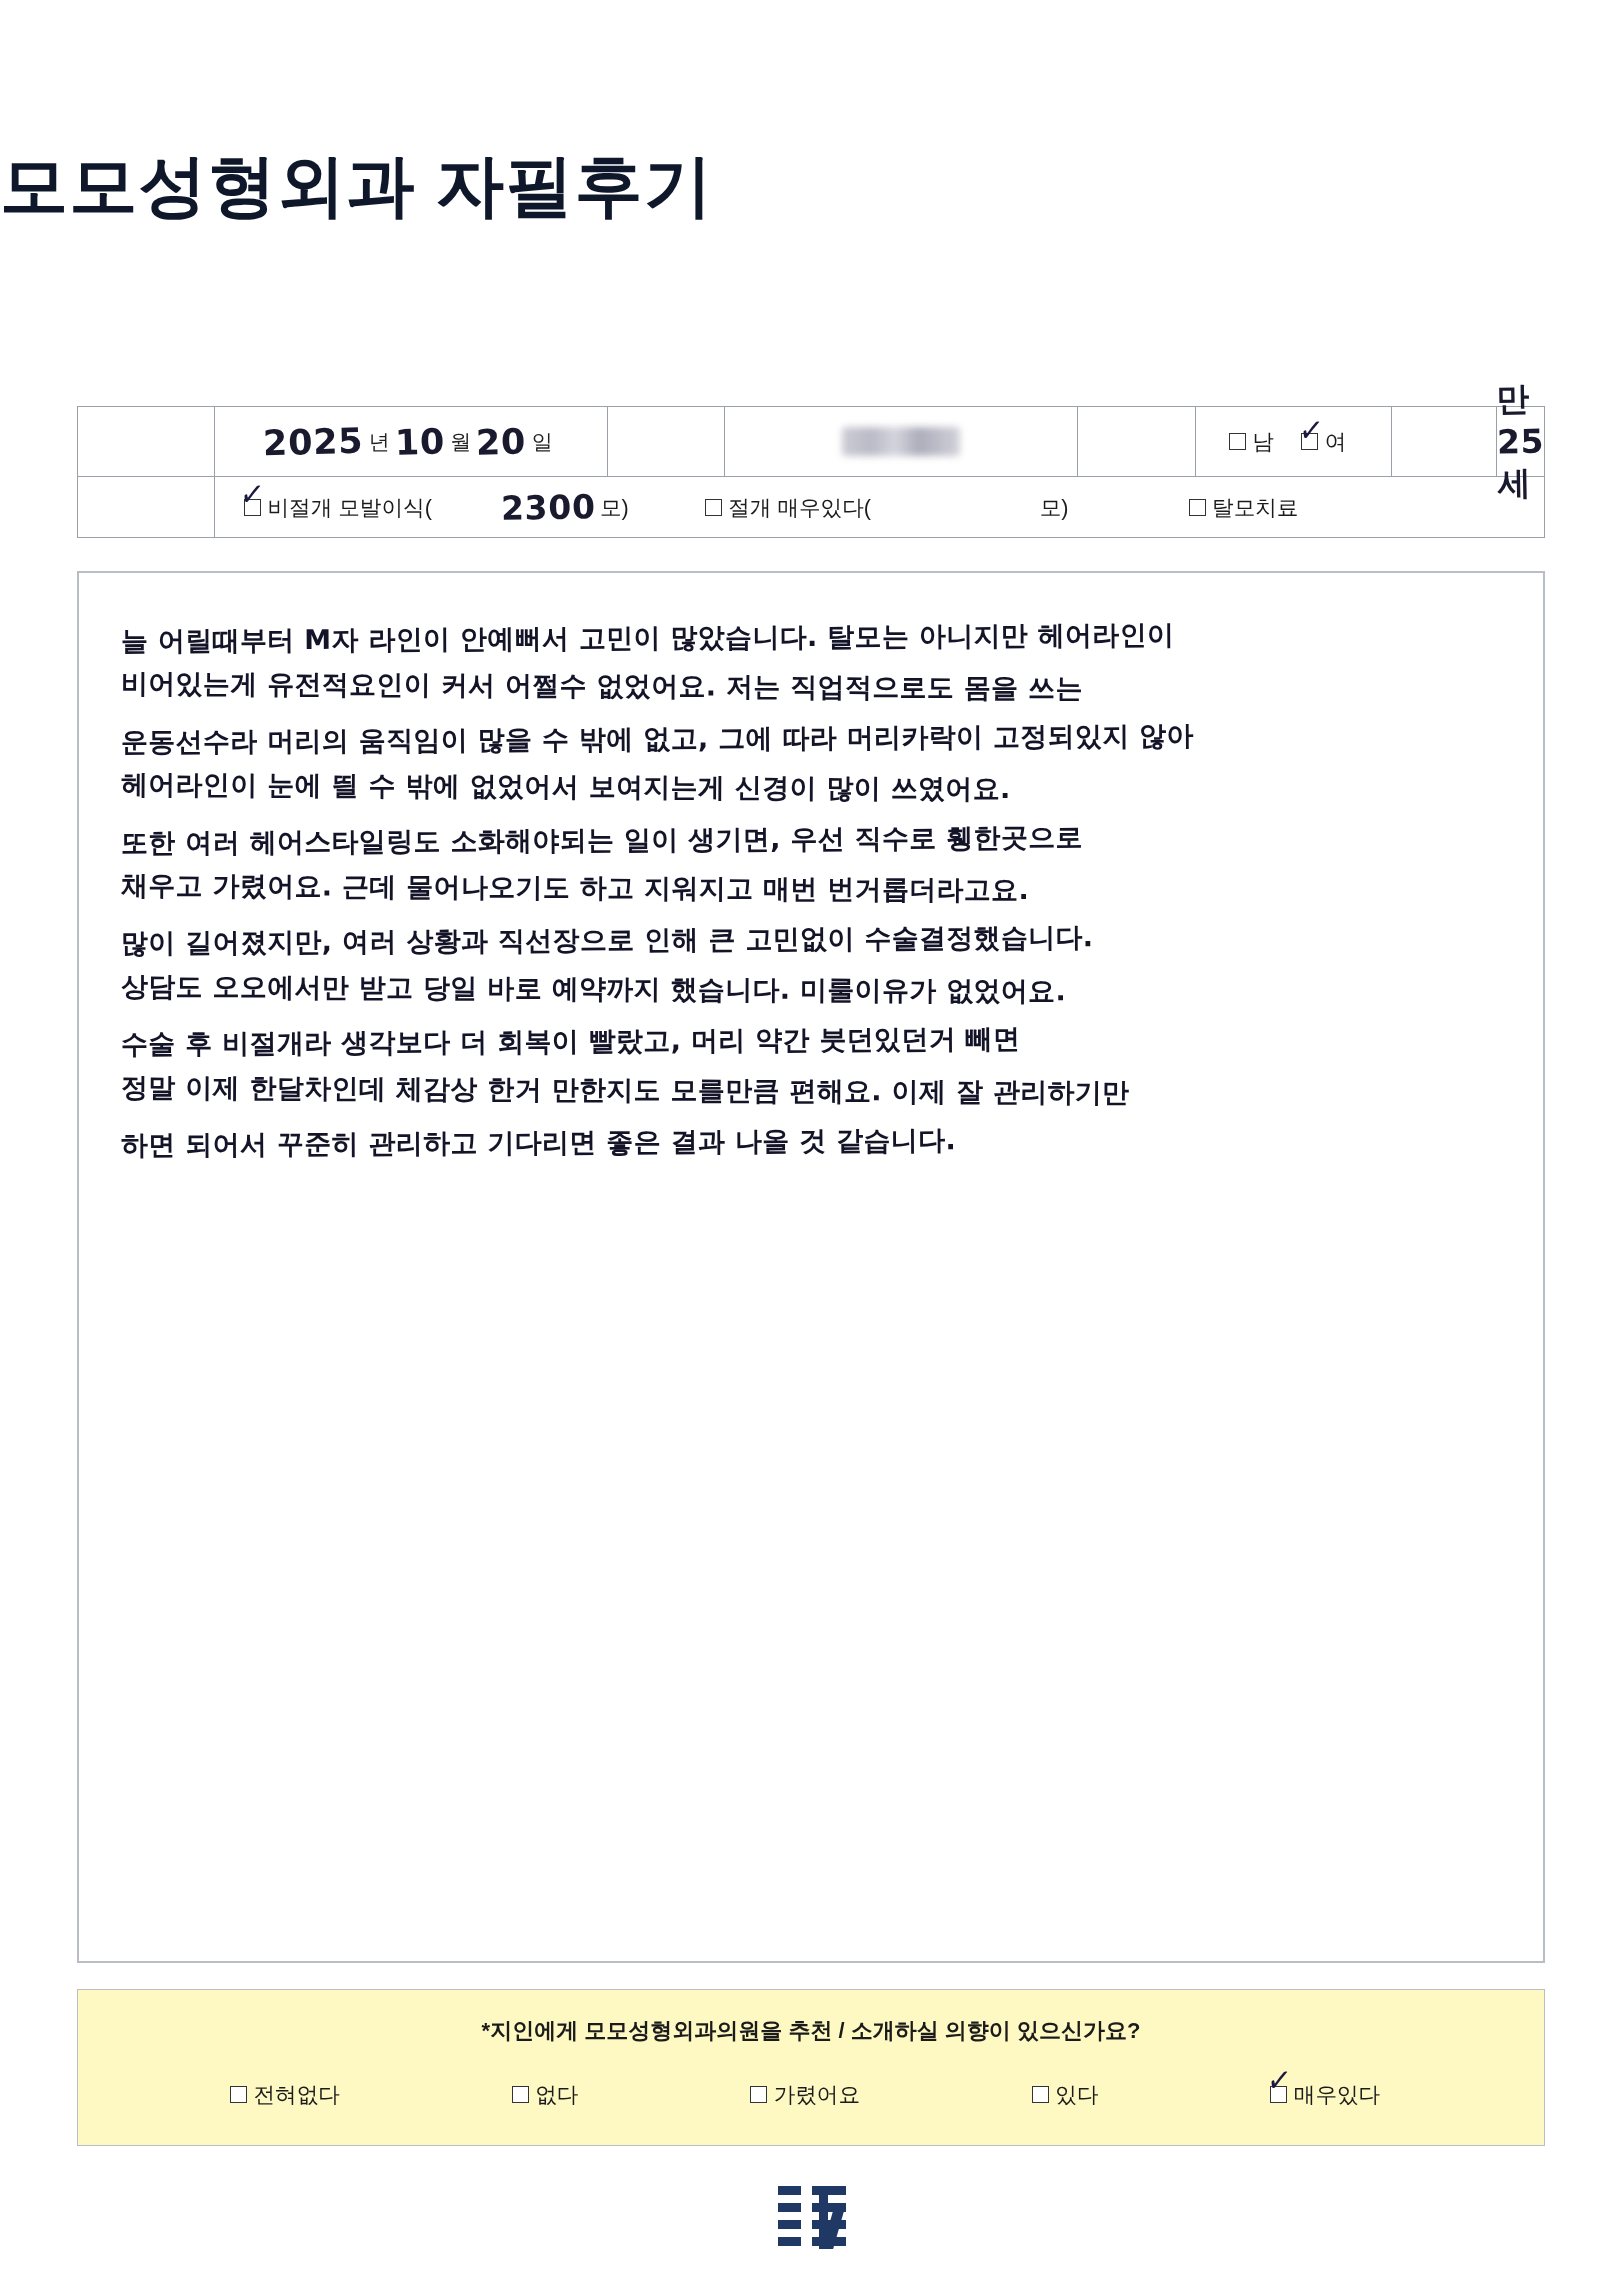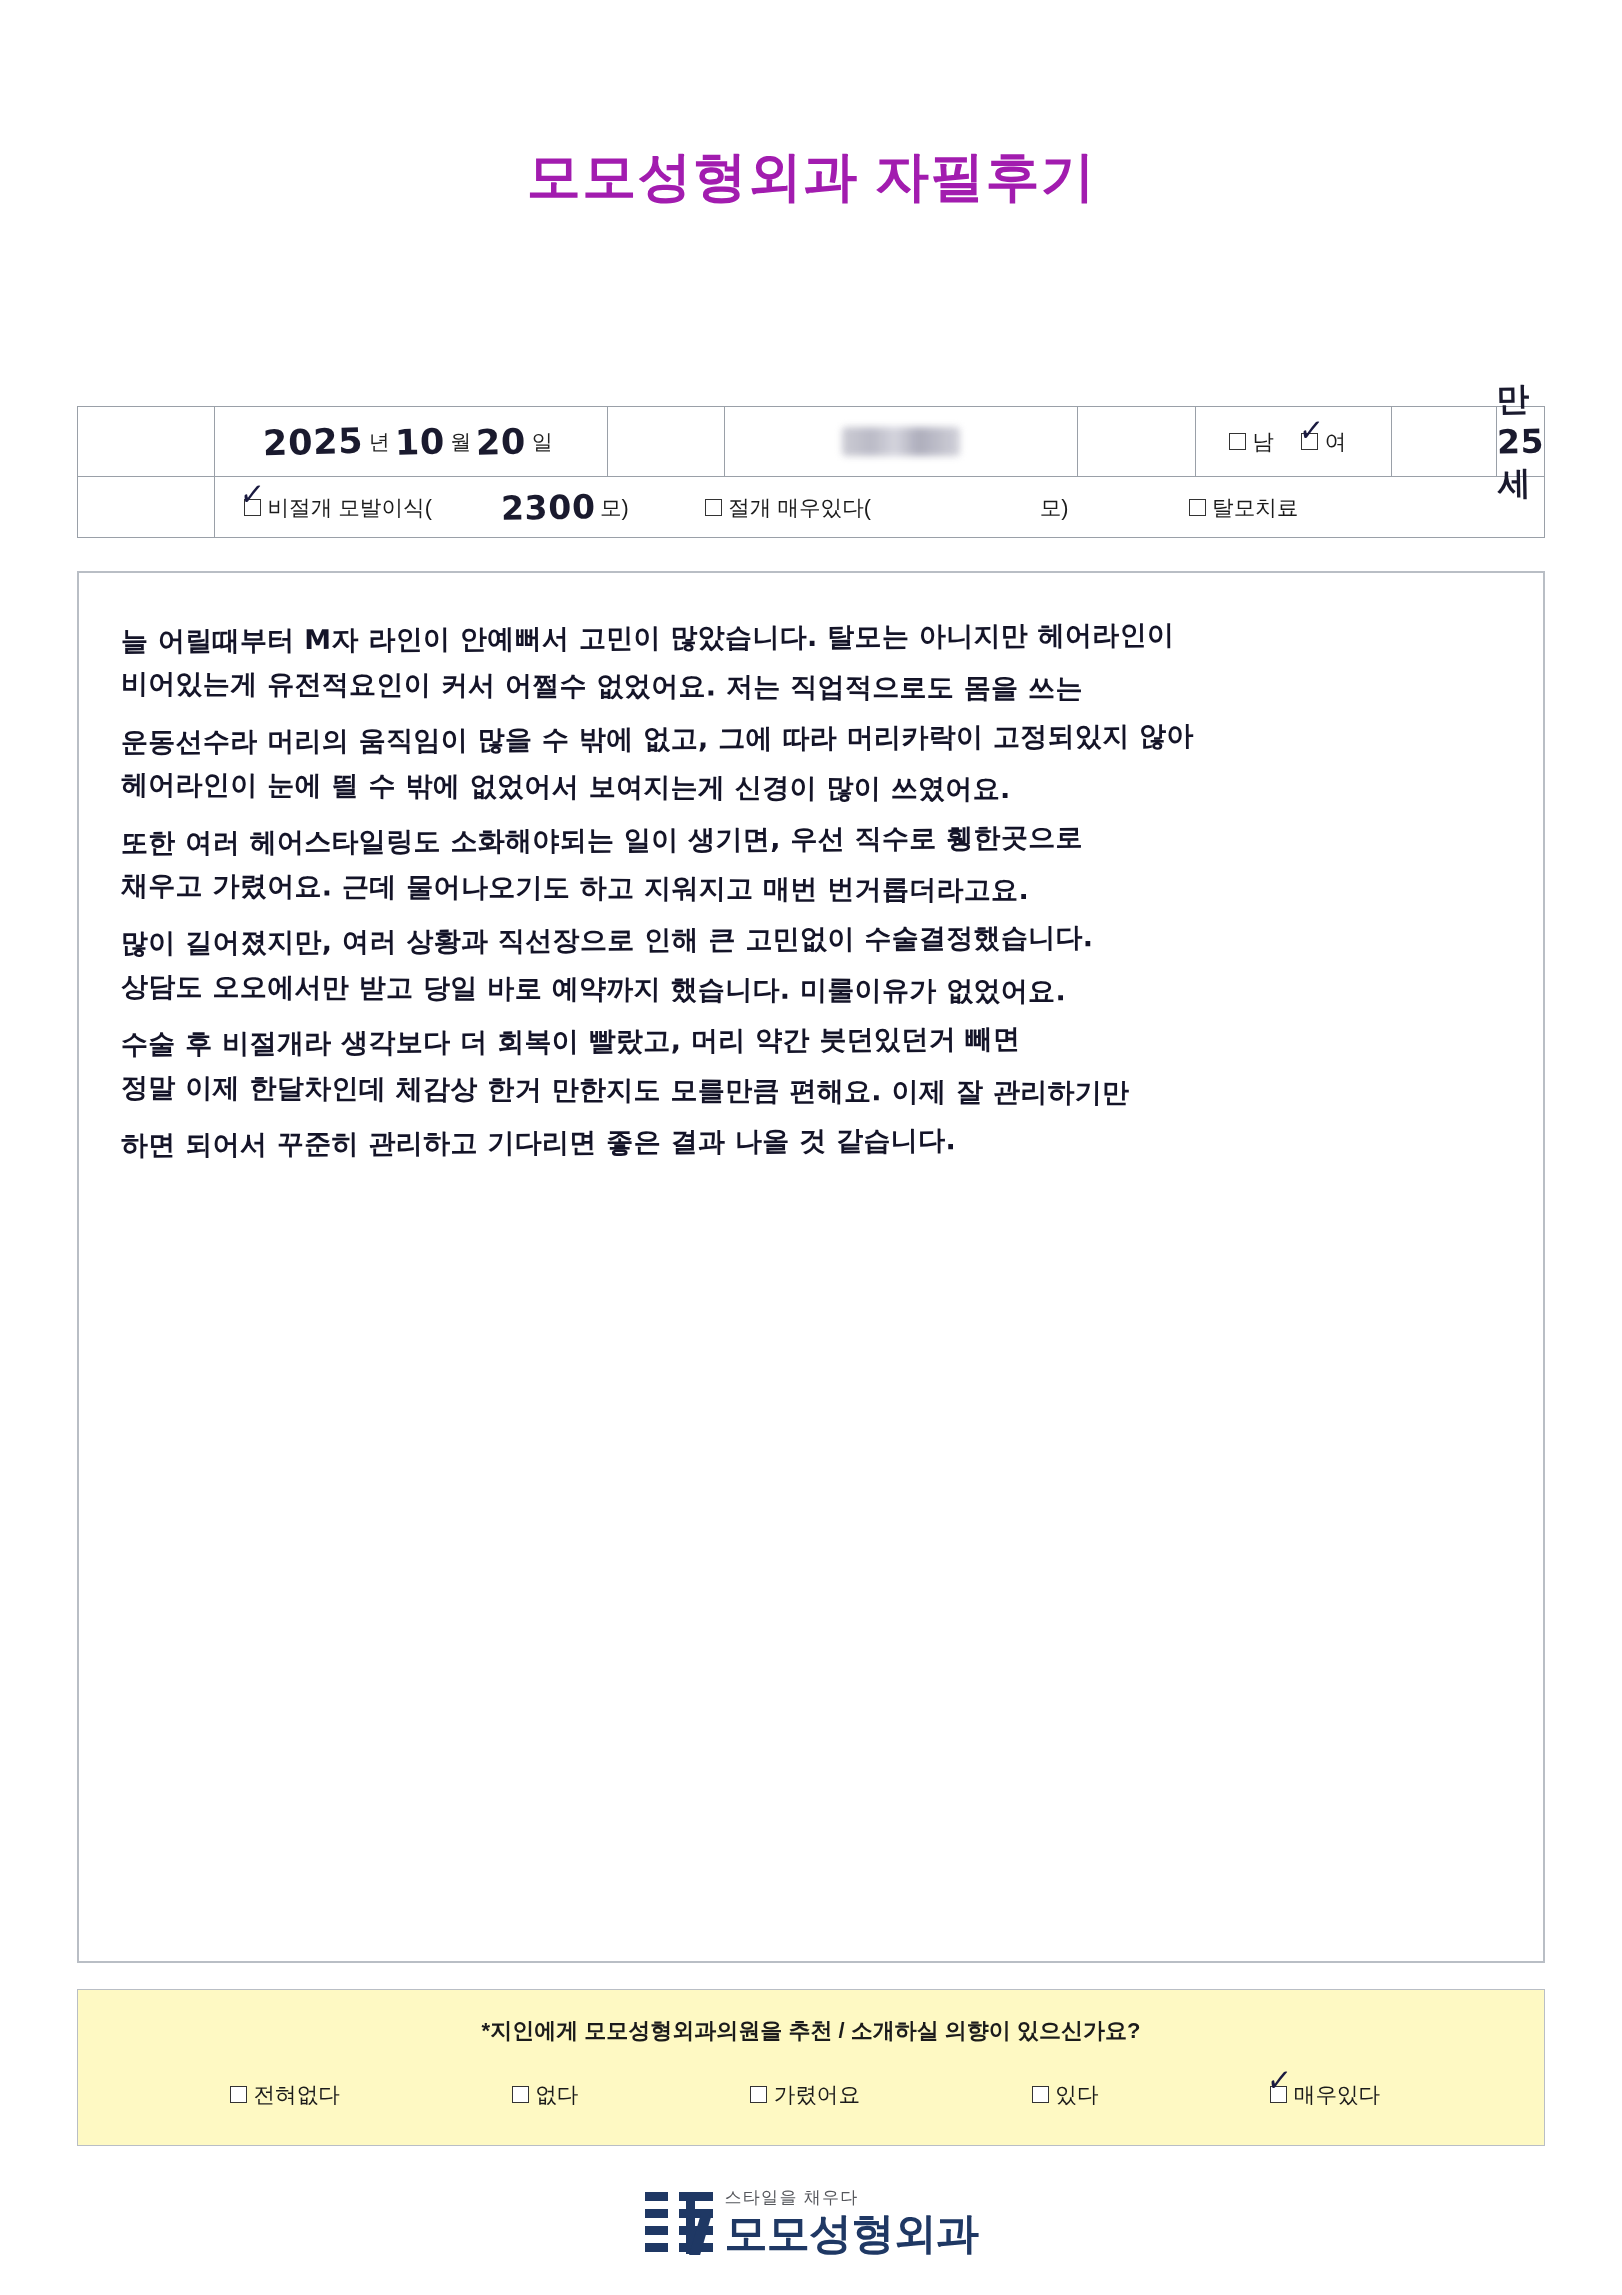--- a/index.html
+++ b/index.html
@@ -20,25 +20,24 @@
     inset: 0;
     padding: 0;
   }
 
   
   .title {
     position: absolute;
     top: 141px;
     left: 0;
     width: 100%;
-    text-align: center;
-    font-size: 54px;
+    font-size: 68px;
     font-weight: bold;
     letter-spacing: 1.3px;
-    color: #a21caf;
+    color: #0f172a;
     font-family: "Liberation Sans", sans-serif;
   }
 
   
   .info-table {
     position: absolute;
     left: 77px;
     top: 406px;
     width: 1468px;
     border: 1.3px solid #9aa0a8;
@@ -349,20 +348,16 @@
   <div class="logo-wrap">
     <div class="logo-mark">
       <i style="left:0;top:0;width:68px;height:9.2px;"></i>
       <i style="left:0;top:17px;width:68px;height:9.2px;"></i>
       <i style="left:0;top:34px;width:68px;height:9.2px;"></i>
       <i style="left:0;top:51px;width:68px;height:9.2px;"></i>
       <i style="left:23.6px;top:0;width:10.5px;height:63px;background:#ffffff;"></i>
       <i style="left:41px;top:6.5px;width:9.2px;height:56px;"></i>
       <i style="left:50px;top:22px;width:10.5px;height:41px;transform:skewX(-16deg);"></i>
     </div>
-    <div class="logo-text-wrap">
-      <div class="logo-tag">스타일을 채우다</div>
-      <div class="logo-name">모모성형외과</div>
-    </div>
   </div>
 
 </div>
 
 
 </body></html>

